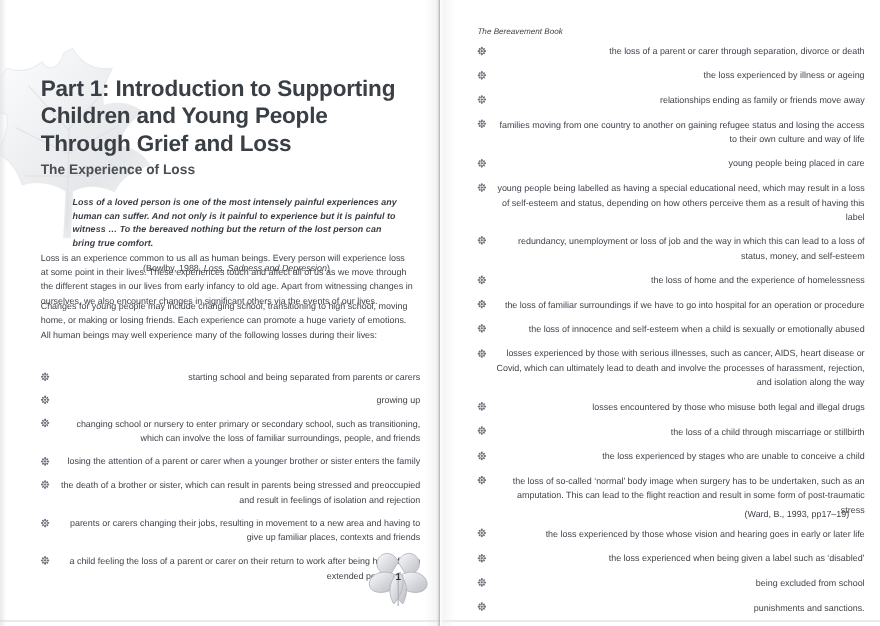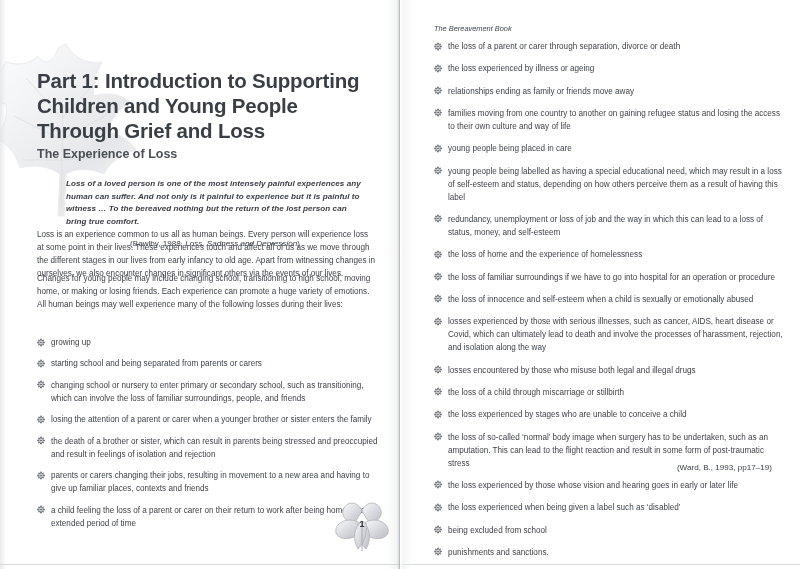--- a/index.html
+++ b/index.html
@@ -148,20 +148,21 @@
     list-style: none;
     margin: 0; padding: 0;
   }
   ul.flist > li {
     position: relative;
     padding-left: 14px;
     margin: 0 0 8.3px 0;
     font-size: 8.15px;
     line-height: 13.1px;
     color: #3f444b;
+    text-align: right;
   }
   .floret {
     position: absolute;
     left: 0; top: 1.5px;
     width: 8px; height: 9px;
     display: block;
   }
 
   #list-left {
     position: absolute;
@@ -283,34 +284,34 @@
                   <circle cx="8" cy="8" r="2.1"></circle>
                   <ellipse cx="8" cy="2.6" rx="1.9" ry="2.5"></ellipse>
                   <ellipse cx="8" cy="13.4" rx="1.9" ry="2.5"></ellipse>
                   <ellipse cx="2.6" cy="8" rx="2.5" ry="1.9"></ellipse>
                   <ellipse cx="13.4" cy="8" rx="2.5" ry="1.9"></ellipse>
                   <ellipse cx="4.2" cy="4.2" rx="2.2" ry="1.6" transform="rotate(45 4.2 4.2)"></ellipse>
                   <ellipse cx="11.8" cy="4.2" rx="2.2" ry="1.6" transform="rotate(-45 11.8 4.2)"></ellipse>
                   <ellipse cx="4.2" cy="11.8" rx="2.2" ry="1.6" transform="rotate(-45 4.2 11.8)"></ellipse>
                   <ellipse cx="11.8" cy="11.8" rx="2.2" ry="1.6" transform="rotate(45 11.8 11.8)"></ellipse>
                 </g>
+              </svg></span><span>starting school and being separated from parents or carers</span></li>
+          <li><span class="floret"><svg viewBox="0 0 16 16" width="8" height="9" aria-hidden="true">
+                <g fill="#6e737b">
+                  <circle cx="8" cy="8" r="2.1"></circle>
+                  <ellipse cx="8" cy="2.6" rx="1.9" ry="2.5"></ellipse>
+                  <ellipse cx="8" cy="13.4" rx="1.9" ry="2.5"></ellipse>
+                  <ellipse cx="2.6" cy="8" rx="2.5" ry="1.9"></ellipse>
+                  <ellipse cx="13.4" cy="8" rx="2.5" ry="1.9"></ellipse>
+                  <ellipse cx="4.2" cy="4.2" rx="2.2" ry="1.6" transform="rotate(45 4.2 4.2)"></ellipse>
+                  <ellipse cx="11.8" cy="4.2" rx="2.2" ry="1.6" transform="rotate(-45 11.8 4.2)"></ellipse>
+                  <ellipse cx="4.2" cy="11.8" rx="2.2" ry="1.6" transform="rotate(-45 4.2 11.8)"></ellipse>
+                  <ellipse cx="11.8" cy="11.8" rx="2.2" ry="1.6" transform="rotate(45 11.8 11.8)"></ellipse>
+                </g>
               </svg></span><span>growing up</span></li>
-          <li><span class="floret"><svg viewBox="0 0 16 16" width="8" height="9" aria-hidden="true">
-                <g fill="#6e737b">
-                  <circle cx="8" cy="8" r="2.1"></circle>
-                  <ellipse cx="8" cy="2.6" rx="1.9" ry="2.5"></ellipse>
-                  <ellipse cx="8" cy="13.4" rx="1.9" ry="2.5"></ellipse>
-                  <ellipse cx="2.6" cy="8" rx="2.5" ry="1.9"></ellipse>
-                  <ellipse cx="13.4" cy="8" rx="2.5" ry="1.9"></ellipse>
-                  <ellipse cx="4.2" cy="4.2" rx="2.2" ry="1.6" transform="rotate(45 4.2 4.2)"></ellipse>
-                  <ellipse cx="11.8" cy="4.2" rx="2.2" ry="1.6" transform="rotate(-45 11.8 4.2)"></ellipse>
-                  <ellipse cx="4.2" cy="11.8" rx="2.2" ry="1.6" transform="rotate(-45 4.2 11.8)"></ellipse>
-                  <ellipse cx="11.8" cy="11.8" rx="2.2" ry="1.6" transform="rotate(45 11.8 11.8)"></ellipse>
-                </g>
-              </svg></span><span>starting school and being separated from parents or carers</span></li>
           <li><span class="floret"><svg viewBox="0 0 16 16" width="8" height="9" aria-hidden="true">
                 <g fill="#6e737b">
                   <circle cx="8" cy="8" r="2.1"></circle>
                   <ellipse cx="8" cy="2.6" rx="1.9" ry="2.5"></ellipse>
                   <ellipse cx="8" cy="13.4" rx="1.9" ry="2.5"></ellipse>
                   <ellipse cx="2.6" cy="8" rx="2.5" ry="1.9"></ellipse>
                   <ellipse cx="13.4" cy="8" rx="2.5" ry="1.9"></ellipse>
                   <ellipse cx="4.2" cy="4.2" rx="2.2" ry="1.6" transform="rotate(45 4.2 4.2)"></ellipse>
                   <ellipse cx="11.8" cy="4.2" rx="2.2" ry="1.6" transform="rotate(-45 11.8 4.2)"></ellipse>
                   <ellipse cx="4.2" cy="11.8" rx="2.2" ry="1.6" transform="rotate(-45 4.2 11.8)"></ellipse>

